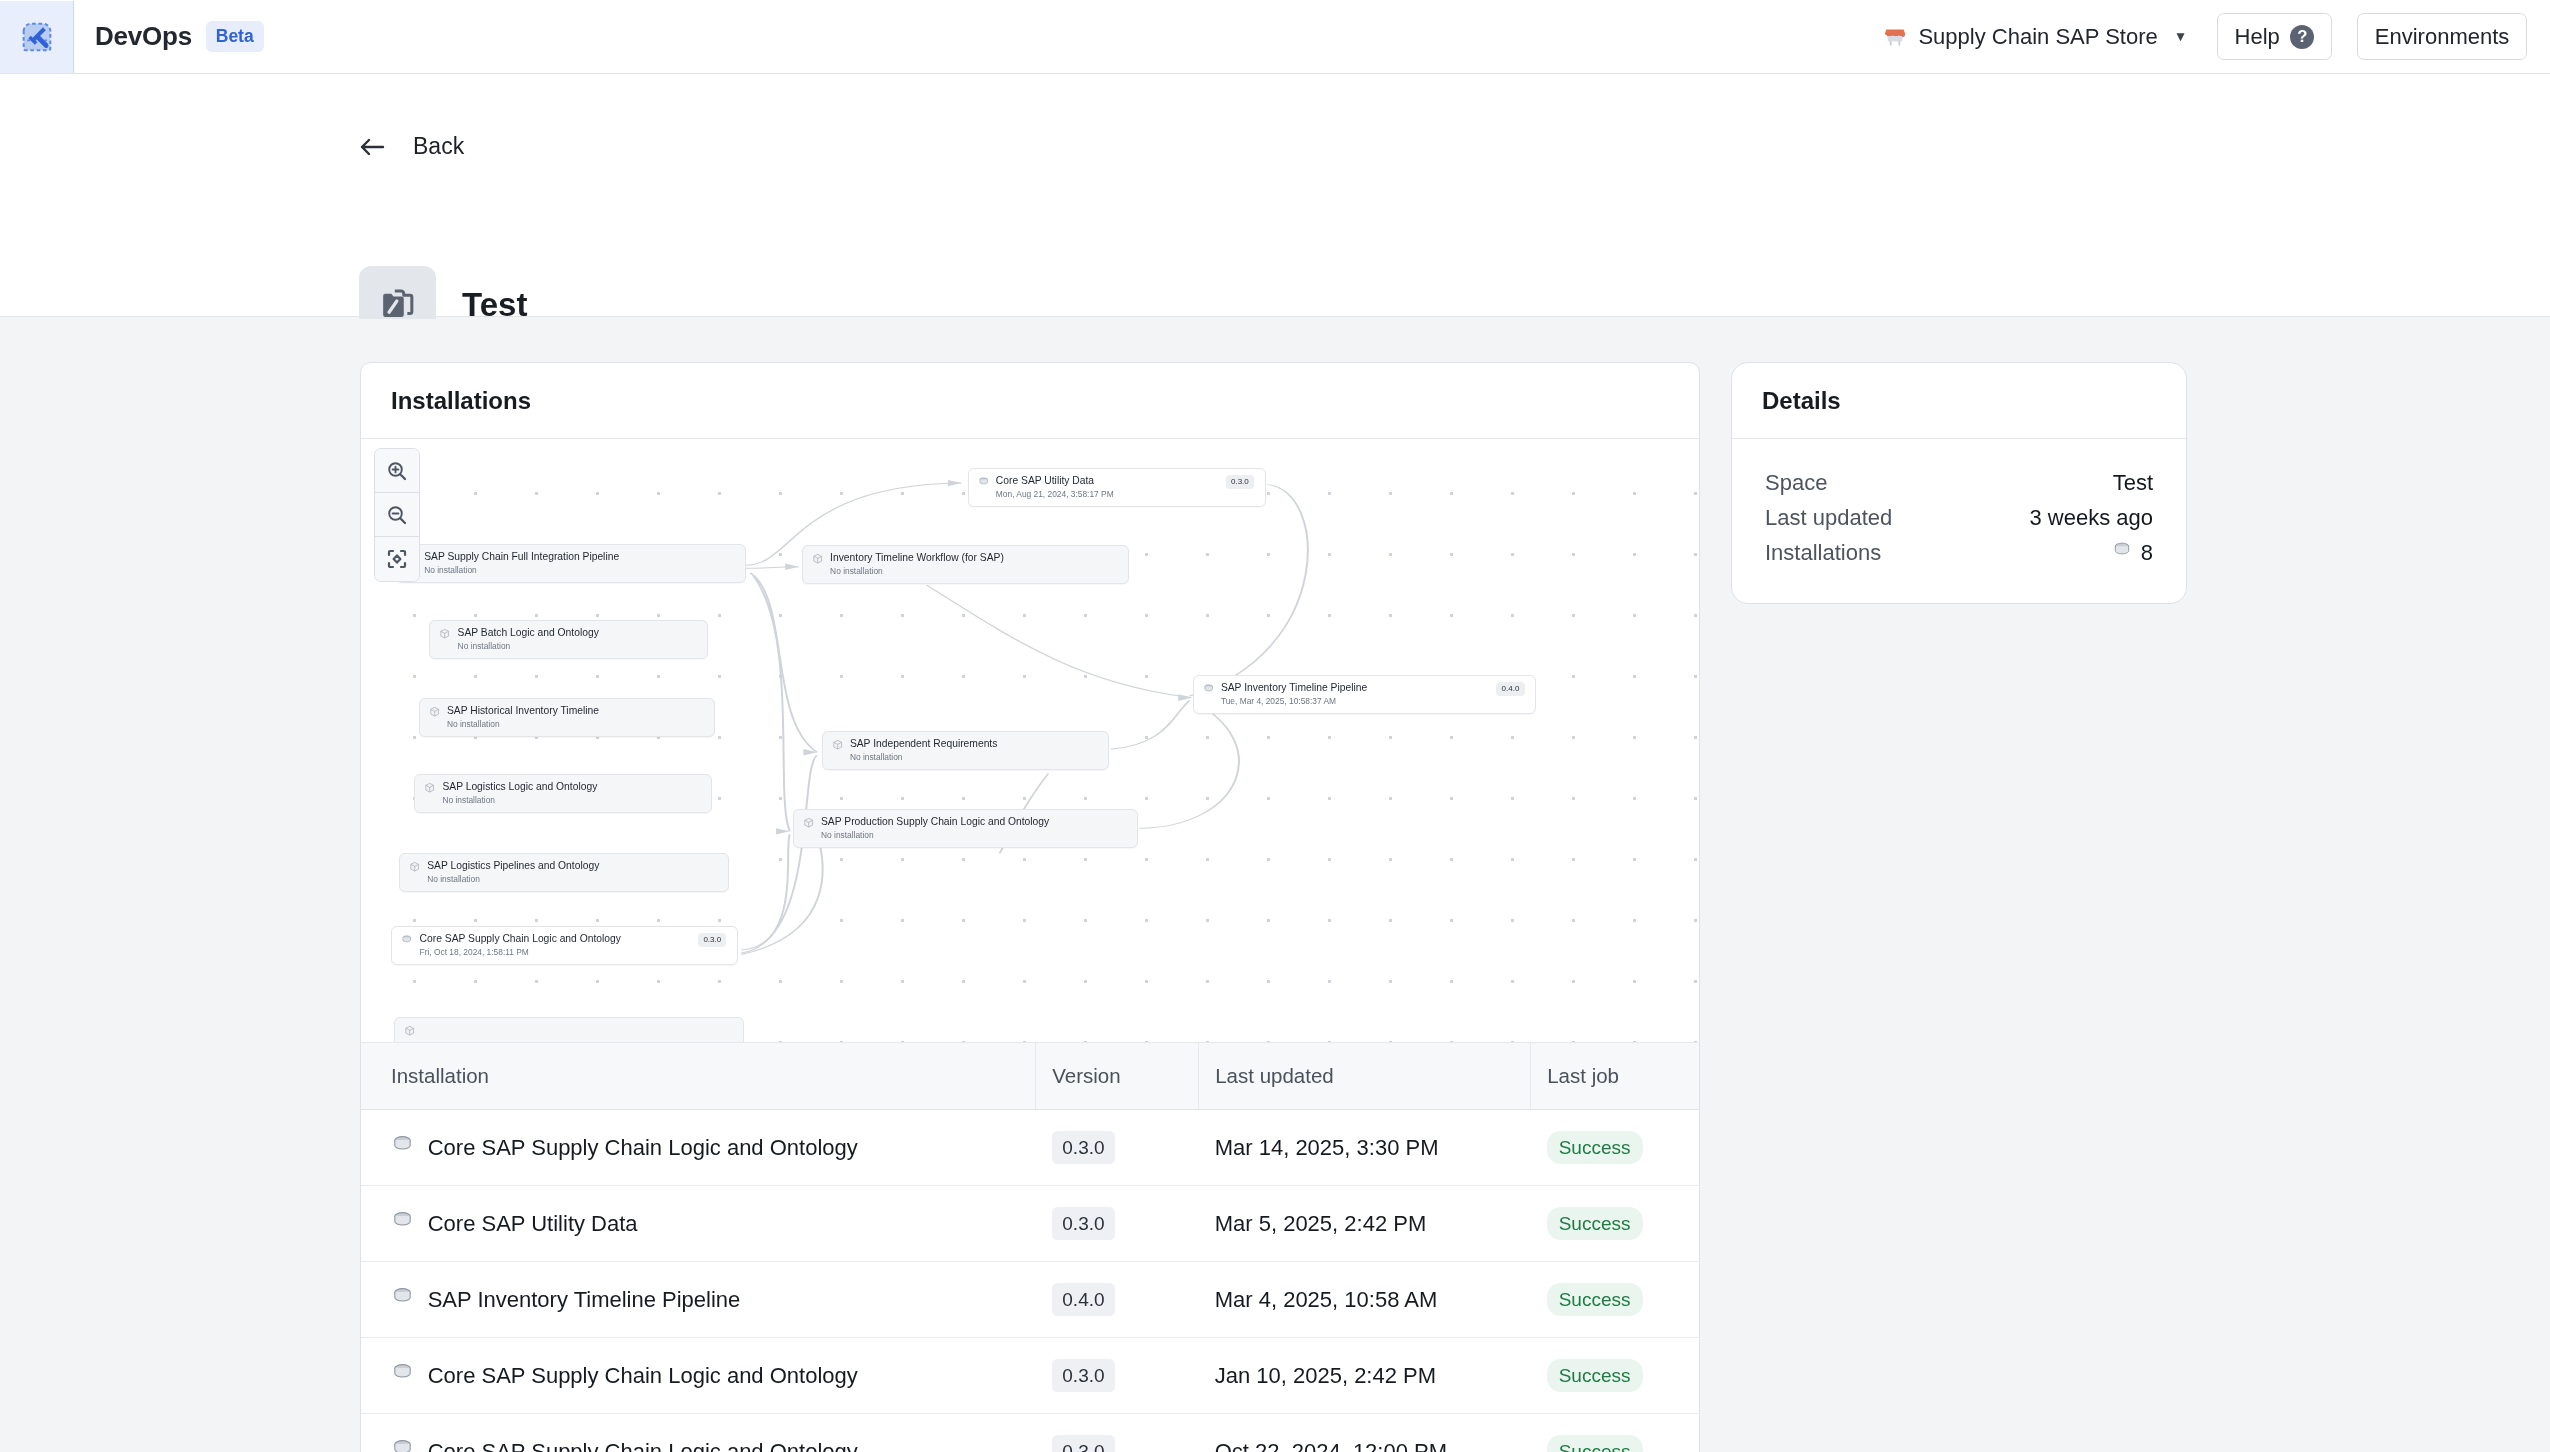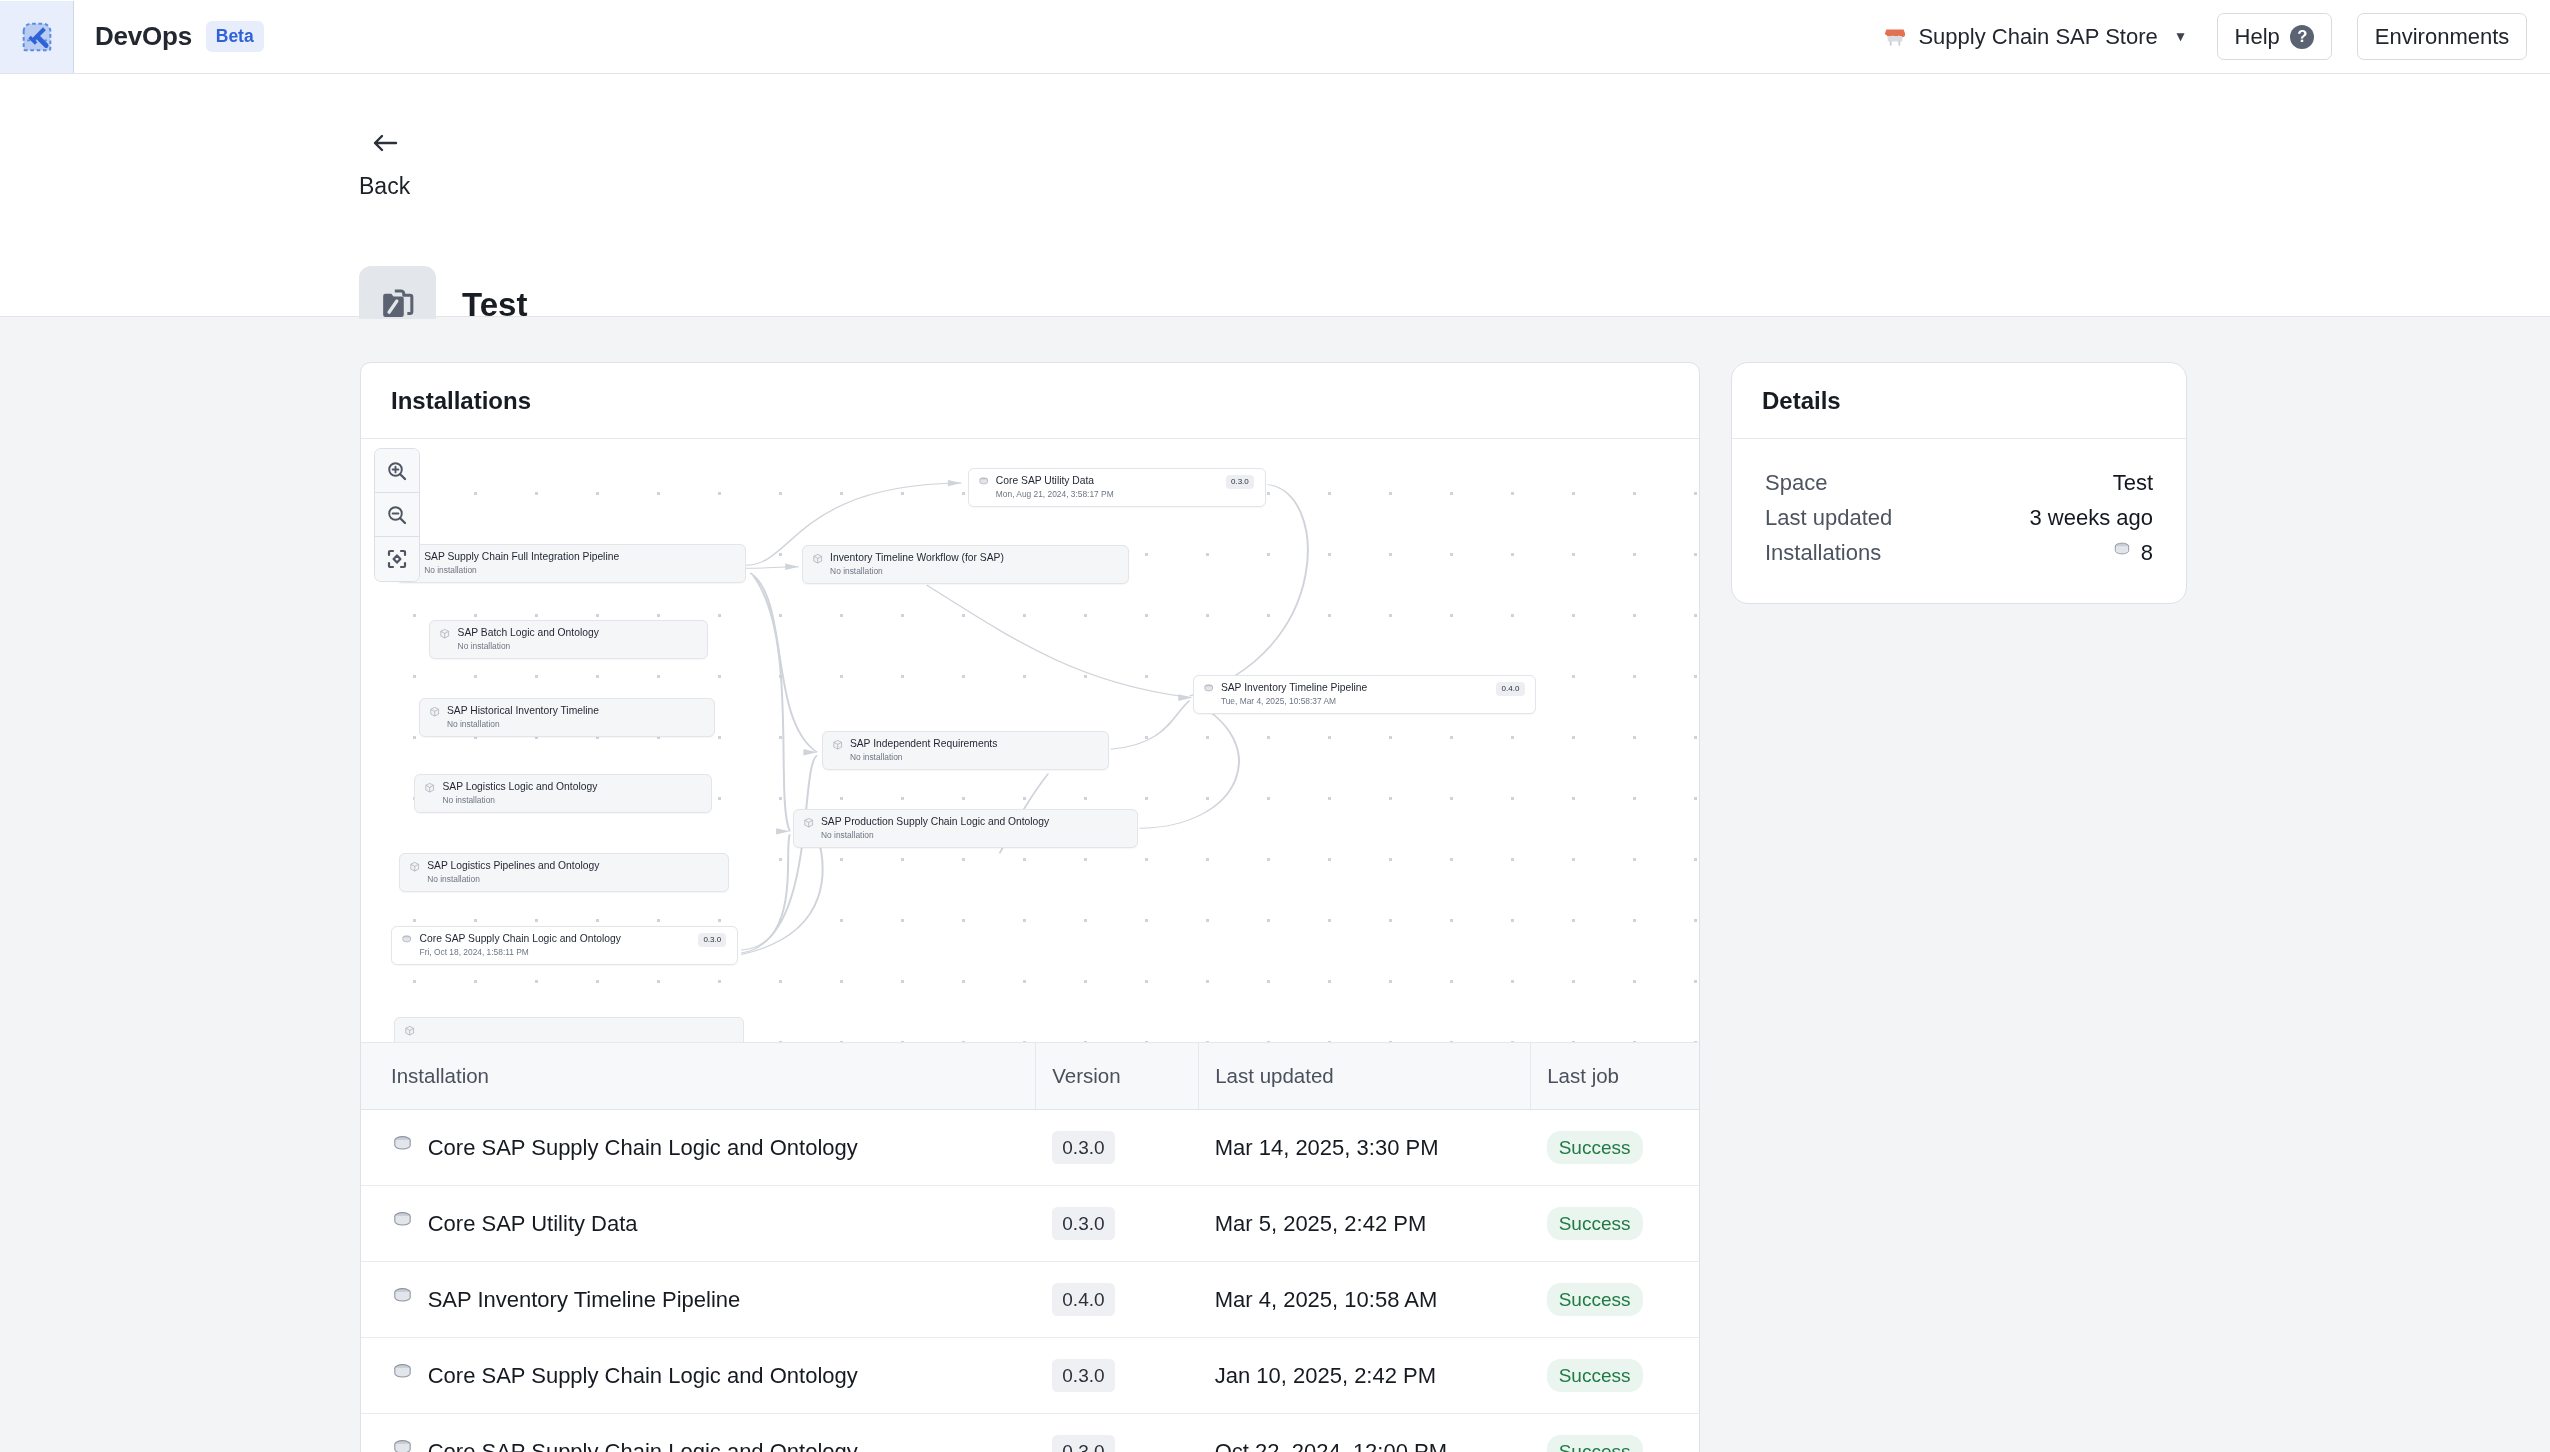--- a/index.html
+++ b/index.html
@@ -67,23 +67,22 @@
 
   
   .page-header {
     position: absolute; top: 74px; left: 0;
     width: 2550px; height: 243px;
     background: #ffffff;
     border-bottom: 1.5px solid #e2e4e9;
   }
   .back-link {
     position: absolute; left: 359px; top: 59px;
-    display: flex; align-items: center; gap: 20px;
+    display: flex; align-items: center; gap: 28px;
     cursor: pointer;
-    flex-direction: column;
   }
   .back-arrow { width: 26px; height: 20px; display:block; }
   .back-label { font-size: 23px; color: #1c2027; }
   .space-row {
     position: absolute; left: 359px; top: 192px;
     display: flex; align-items: center; gap: 26px;
   }
   .space-avatar {
     width: 77px; height: 77px; border-radius: 12px;
     background: #e3e6ea;

